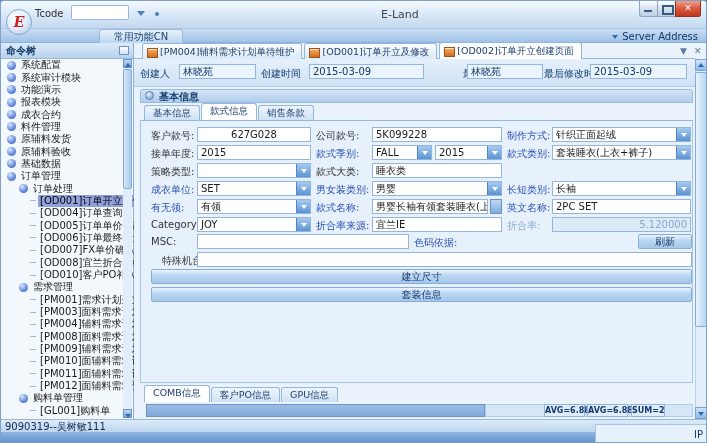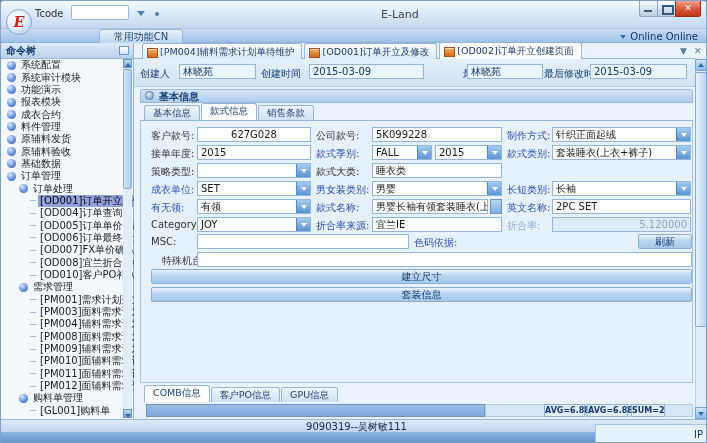--- a/index.html
+++ b/index.html
@@ -75,21 +75,21 @@
   .grid-bar{left:145px;top:403px;width:339px;height:13px;background:linear-gradient(#9dbde6,#7fa9dc);border:1px solid #6e94c0;}
   .grid-rest{left:484px;top:403px;width:208px;height:13px;background:#d5e6f7;border:1px solid #b0cdec;}
   .chip{top:403px;height:13px;background:#dfecf9;border:1px solid #8fb3dd;font-size:8px;font-weight:bold;color:#16396b;text-align:center;line-height:12px;}
   
   .mscroll{left:694px;top:58px;width:12px;height:360px;background:#e3eefa;border-left:1px solid #b9d2ec;}
   .marrow{left:694px;width:12px;height:12px;background:linear-gradient(#cfe5fa,#8fb9e6);border:1px solid #7aa3d0;}
   .tri-up{width:0;height:0;border-left:3px solid transparent;border-right:3px solid transparent;border-bottom:4px solid #2f6bb0;margin:3px auto 0;}
   .tri-dn{width:0;height:0;border-left:3px solid transparent;border-right:3px solid transparent;border-top:4px solid #2f6bb0;margin:4px auto 0;}
   .mthumb{left:694px;top:71px;width:12px;height:255px;background:linear-gradient(90deg,#e8f3fd,#b7d5f1);border:1px solid #86abd4;border-radius:2px;}
   
-  .status1{left:0;top:418px;width:707px;height:13px;background:linear-gradient(#dcebf9,#bcd5ee);border-top:1px solid #9ab8dc;font-size:10px;color:#12284b;line-height:13px;padding-left:4px;text-align:center;}
+  .status1{left:0;top:418px;width:707px;height:13px;background:linear-gradient(#dcebf9,#bcd5ee);border-top:1px solid #9ab8dc;font-size:10px;color:#12284b;line-height:13px;padding-left:4px;}
   .status2{left:0;top:431px;width:707px;height:12px;background:linear-gradient(#8fb4e0,#5e8fc9);}
   .ipchip{left:594px;top:423px;width:113px;height:20px;background:#e6f1fb;border:1px solid #a6c4e4;font-size:10px;color:#16396b;line-height:19px;text-align:right;padding-right:4px;}
 </style>
 </head>
 <body>
 
 <div id="win">
 
   <div class="abs titlebar"></div>
   <div class="abs orb">
@@ -111,21 +111,21 @@
     <div class="wbtn-ctl">
         <span class="glyph-max"></span>
       </div>
     <div class="wbtn-ctl close">
         <span class="glyph-x">✕</span>
       </div>
   </div>
 
   <div class="abs ribbon"></div>
   <div class="abs ribbon-tab">常用功能CN</div>
-  <div class="abs server"><span class="tri"></span><span>Online Online</span></div>
+  <div class="abs server"><span class="tri"></span><span>Server Address</span></div>
 
   <div class="abs side"></div>
   <div class="abs side-hd">命令树</div>
   <div class="abs pin"></div>
   <div class="abs tree">
 
   <div class="trow n0">
         <span class="torb"></span>
 
         <span class="t">系统配置</span>

